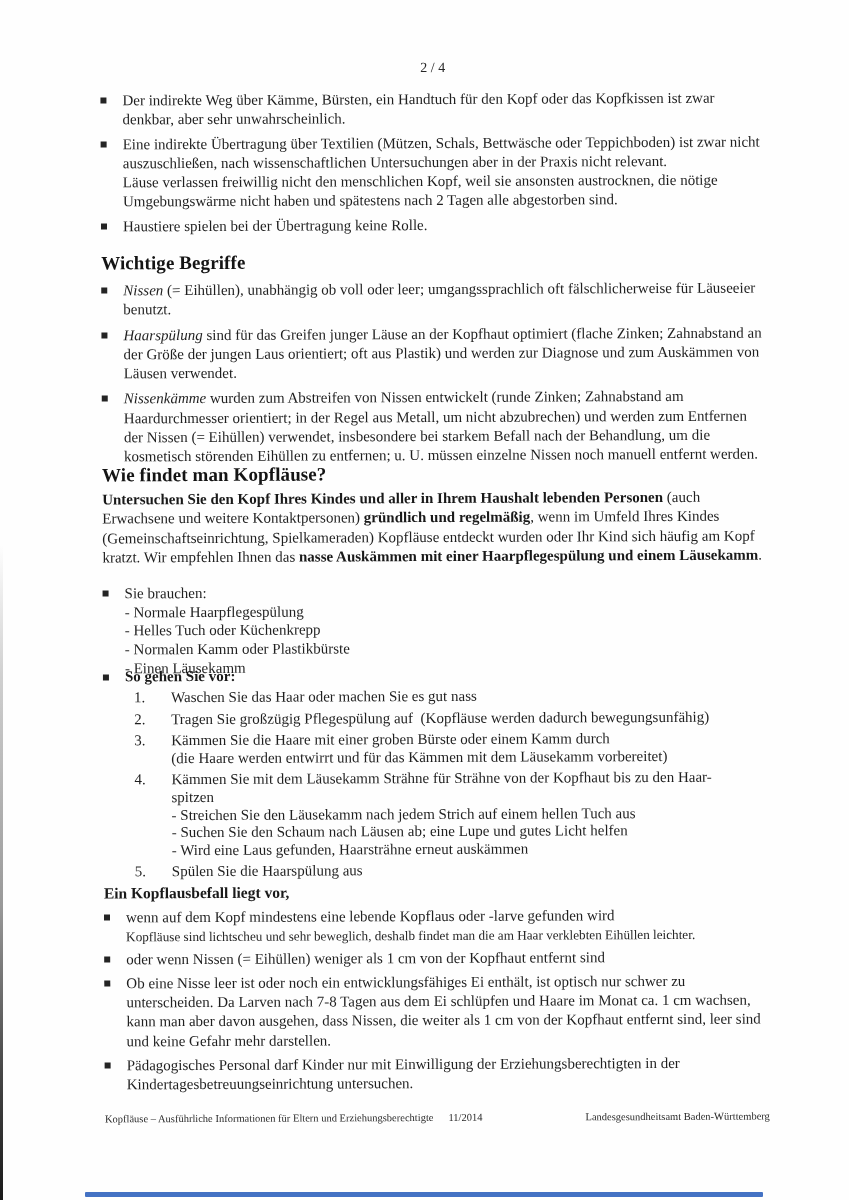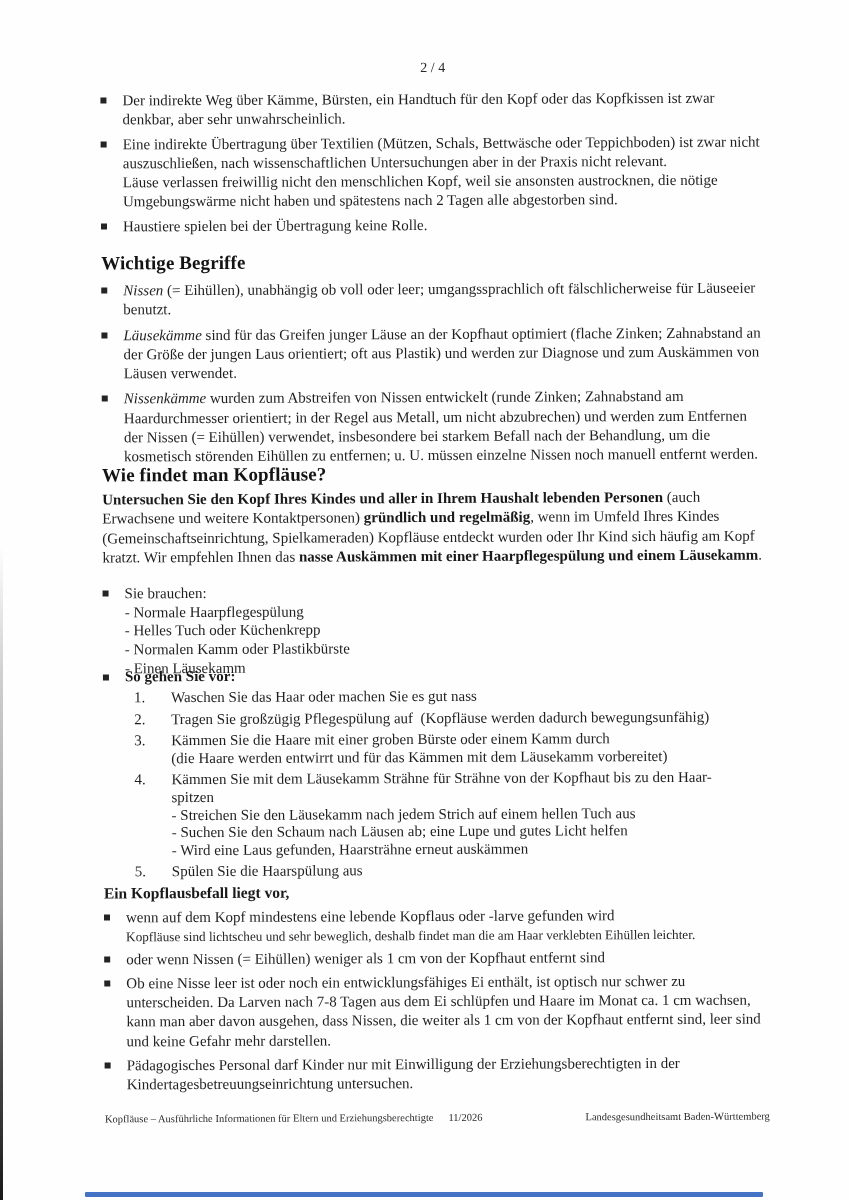--- a/index.html
+++ b/index.html
@@ -146,21 +146,21 @@
     <div class="block wb" style="top:280px">
       <div class="bullet">
         <span class="sq"></span>
         <div class="btxt">
             <p><span class="lead-italic">Nissen</span><span> (= Eihüllen), unabhängig ob voll oder leer; umgangssprachlich oft fälschlicherweise für Läuseeier benutzt.</span></p>
           </div>
       </div>
       <div class="bullet">
         <span class="sq"></span>
         <div class="btxt">
-            <p><span class="lead-italic">Läusekämme</span><span> sind für das Greifen junger Läuse an der Kopfhaut optimiert (flache Zinken; Zahnabstand an der Größe der jungen Laus orientiert; oft aus Plastik) und werden zur Diagnose und zum Auskämmen von Läusen verwendet.</span></p>
+            <p><span class="lead-italic">Haarspülung</span><span> sind für das Greifen junger Läuse an der Kopfhaut optimiert (flache Zinken; Zahnabstand an der Größe der jungen Laus orientiert; oft aus Plastik) und werden zur Diagnose und zum Auskämmen von Läusen verwendet.</span></p>
           </div>
       </div>
       <div class="bullet">
         <span class="sq"></span>
         <div class="btxt">
             <p><span class="lead-italic">Nissenkämme</span><span> wurden zum Abstreifen von Nissen entwickelt (runde Zinken; Zahnabstand am Haardurchmesser orientiert; in der Regel aus Metall, um nicht abzubrechen) und werden zum Entfernen der Nissen (= Eihüllen) verwendet, insbesondere bei starkem Befall nach der Behandlung, um die kosmetisch störenden Eihüllen zu entfernen; u. U. müssen einzelne Nissen noch manuell entfernt werden.</span></p>
           </div>
       </div>
     </div>
 
@@ -241,21 +241,21 @@
       <div class="bullet">
         <span class="sq"></span>
         <div class="btxt">
             <p>Pädagogisches Personal darf Kinder nur mit Einwilligung der Erziehungsberechtigten in der Kindertagesbetreuungseinrichtung untersuchen.</p>
           </div>
       </div>
     </div>
 
     <div class="footer">
       <div>
-        <span>Kopfläuse – Ausführliche Informationen für Eltern und Erziehungsberechtigte</span><span class="footer-date">11/2026</span>
+        <span>Kopfläuse – Ausführliche Informationen für Eltern und Erziehungsberechtigte</span><span class="footer-date">11/2014</span>
       </div>
       <div>Landesgesundheitsamt Baden-Württemberg</div>
     </div>
 
   </div>
 
   <div class="left-scan-line"></div>
   <div class="bottom-bar" style="background: rgb(68, 114, 196);"></div>
 </div>
 

